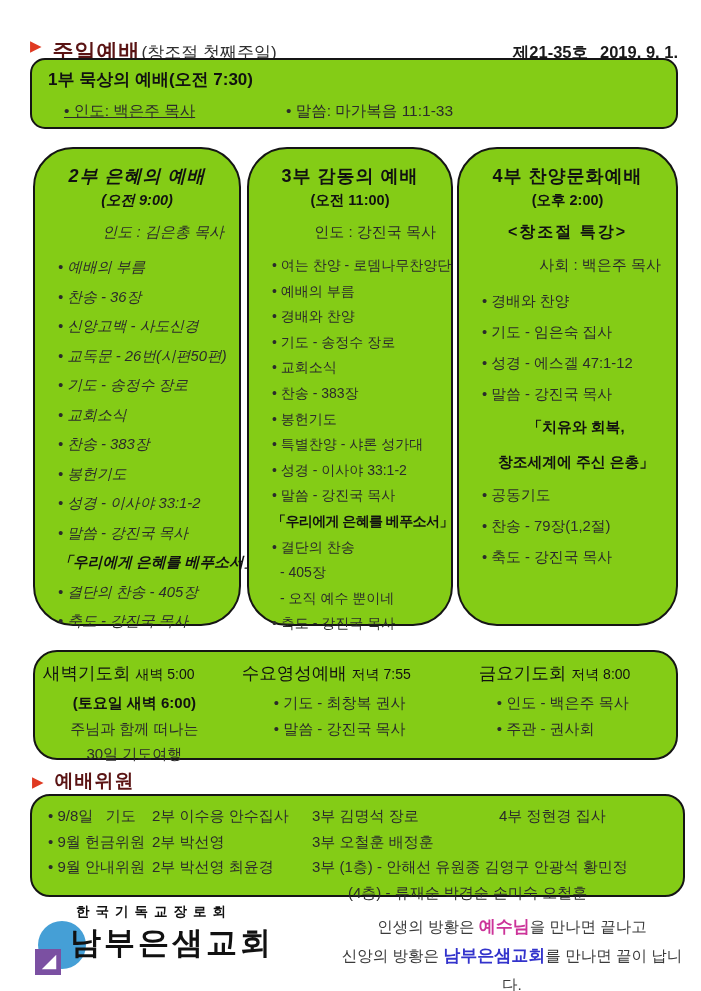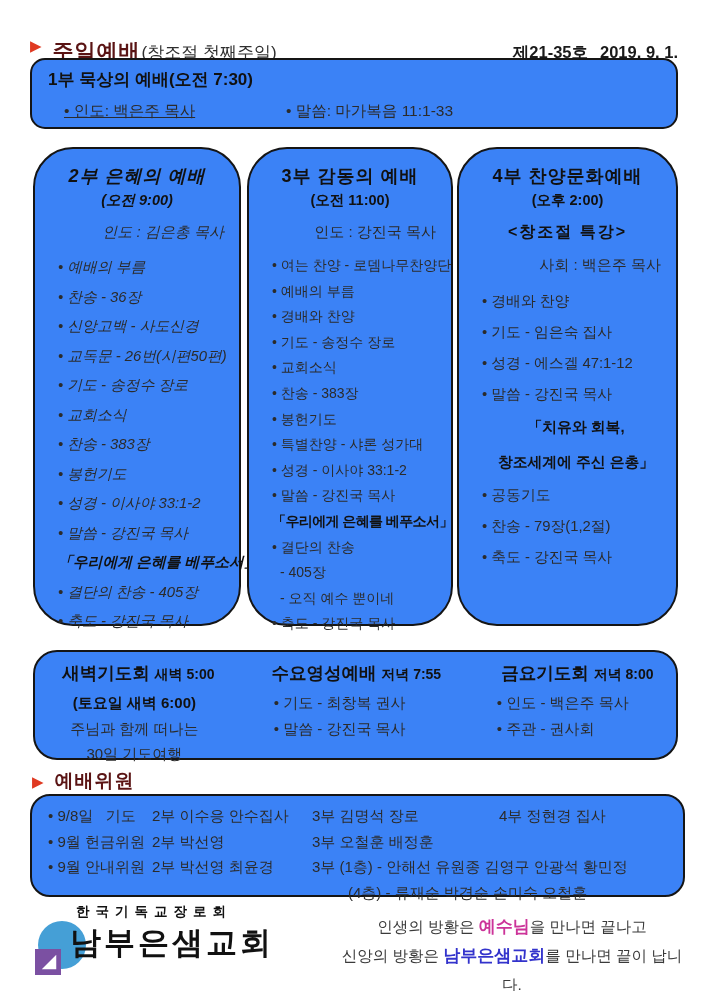--- a/index.html
+++ b/index.html
@@ -9,21 +9,21 @@
 
   
   .header-row { position:absolute; left:30px; top:26px; width:648px; display:flex; align-items:baseline; }
   .arrow { color:#e03a22; font-size:15px; margin-right:11px; align-self:center; line-height:1; }
   .main-title { font-size:21px; font-weight:bold; color:#5a1414; letter-spacing:1px; }
   .main-subtitle { font-size:17px; color:#2e2e2e; margin-left:1px; }
   .issue-block { margin-left:auto; font-size:16.5px; font-weight:bold; color:#1a1a1a;margin-top:16px; }
   .issue-block span { margin-left:12px; }
 
   
-  .box { position:absolute; border:2px solid #151515; background:#3b82f6; }
+  .box { position:absolute; border:2px solid #151515; background:#84cc16; }
 
   
   #svc1 { left:30px; top:58px; width:648px; height:71px; border-radius:15px; padding:8px 16px 0 16px; }
   .svc1-title { font-size:17px; font-weight:bold; color:#111; }
   .svc1-row { display:flex; margin-top:10px; font-size:15.5px; padding-left:16px; }
   .svc1-leader { width:222px;text-decoration:underline; }
 
   
   .svc-box { top:147px; height:479px; border-radius:40px; }
   #svcA { left:33px;  width:208px;font-style:italic; }
@@ -43,21 +43,21 @@
   .st-d { padding-left:8px; }
   .st-c { font-weight:bold; color:#111; text-align:center; white-space:normal; }
   #svcC .st-c { line-height:35px !important; }
 
   
   #weekday { left:33px; top:650px; width:645px; height:110px; border-radius:24px; display:flex; padding-top:9px; }
   .wd-col { }
   .wd-col1 { width:31%; text-align:center; }
   .wd-col2 { width:37%; }
   .wd-col3 { width:32%; }
-  .wd-head { text-align:center; font-size:17.5px; font-weight:bold; color:#111; white-space:nowrap;margin-left:8px; }
+  .wd-head { text-align:left; font-size:17.5px; font-weight:normal; color:#111; white-space:nowrap;margin-left:8px; }
   .wd-time { font-size:14px; }
   ul.wd-lines { list-style:none; margin-top:5px; }
   .wd-lines li { line-height:25.5px; font-size:15px; white-space:nowrap; }
   .wd-col2 .wd-lines { padding-left:40px; }
   .wd-col3 .wd-lines { padding-left:26px; }
   .st-cb { font-weight:bold; color:#111; text-align:center; }
   .st-p { margin-left:-20px; }
 
   
   .committee-head { position:absolute; left:32px; top:768px; display:flex; align-items:center; }

